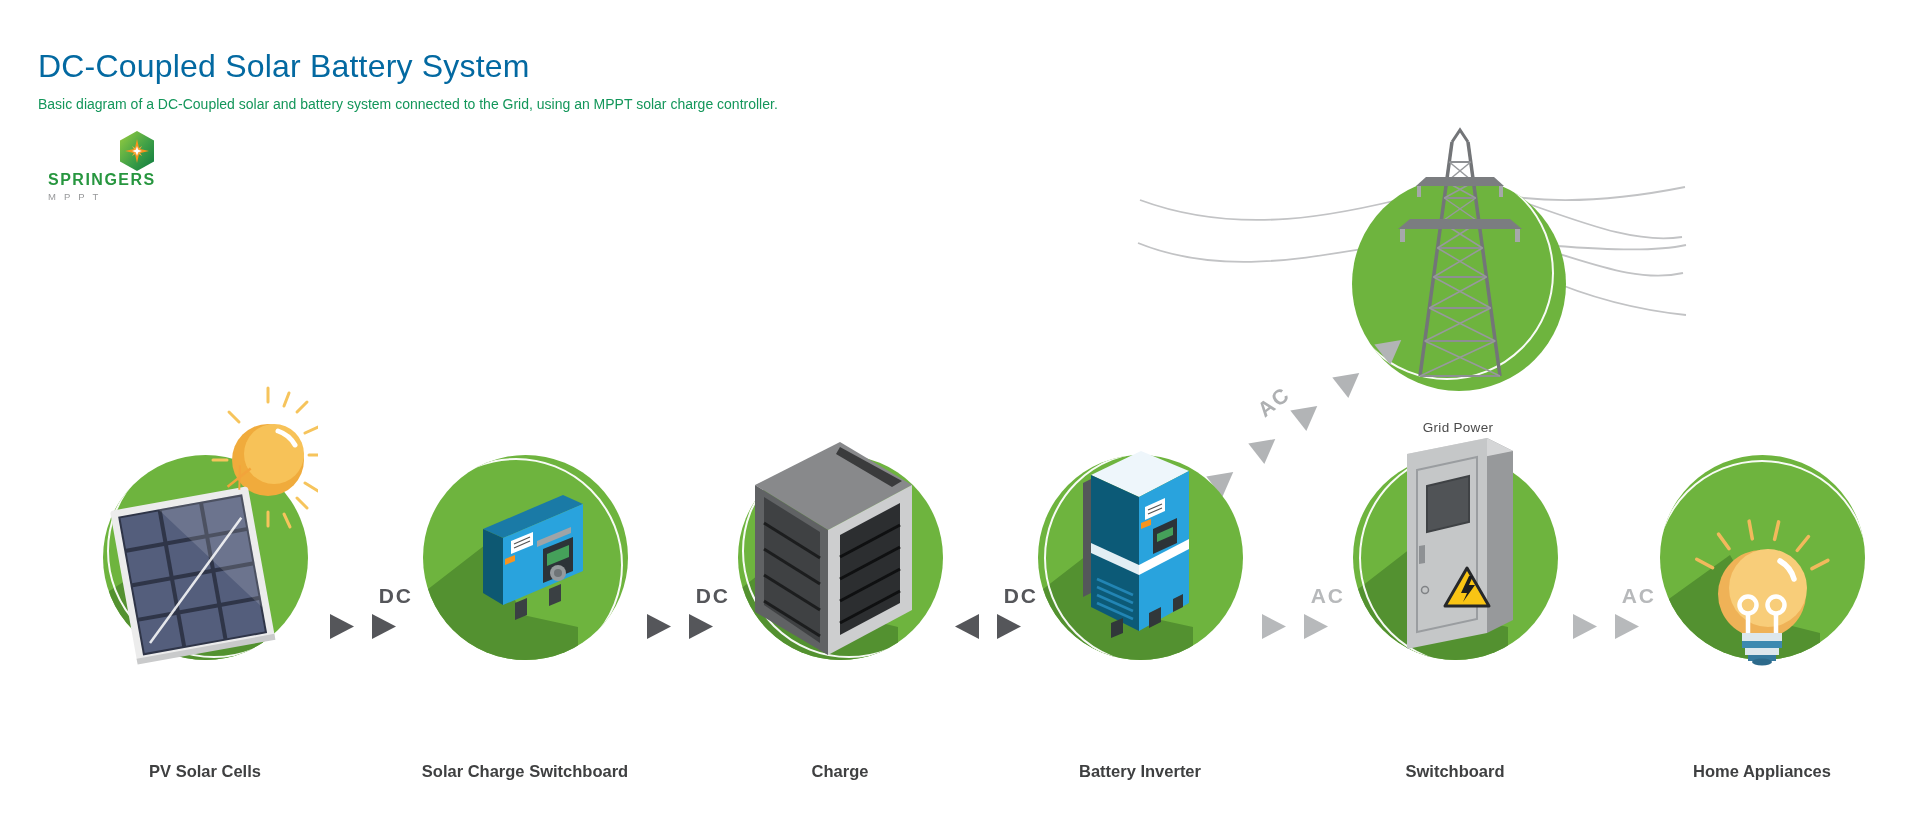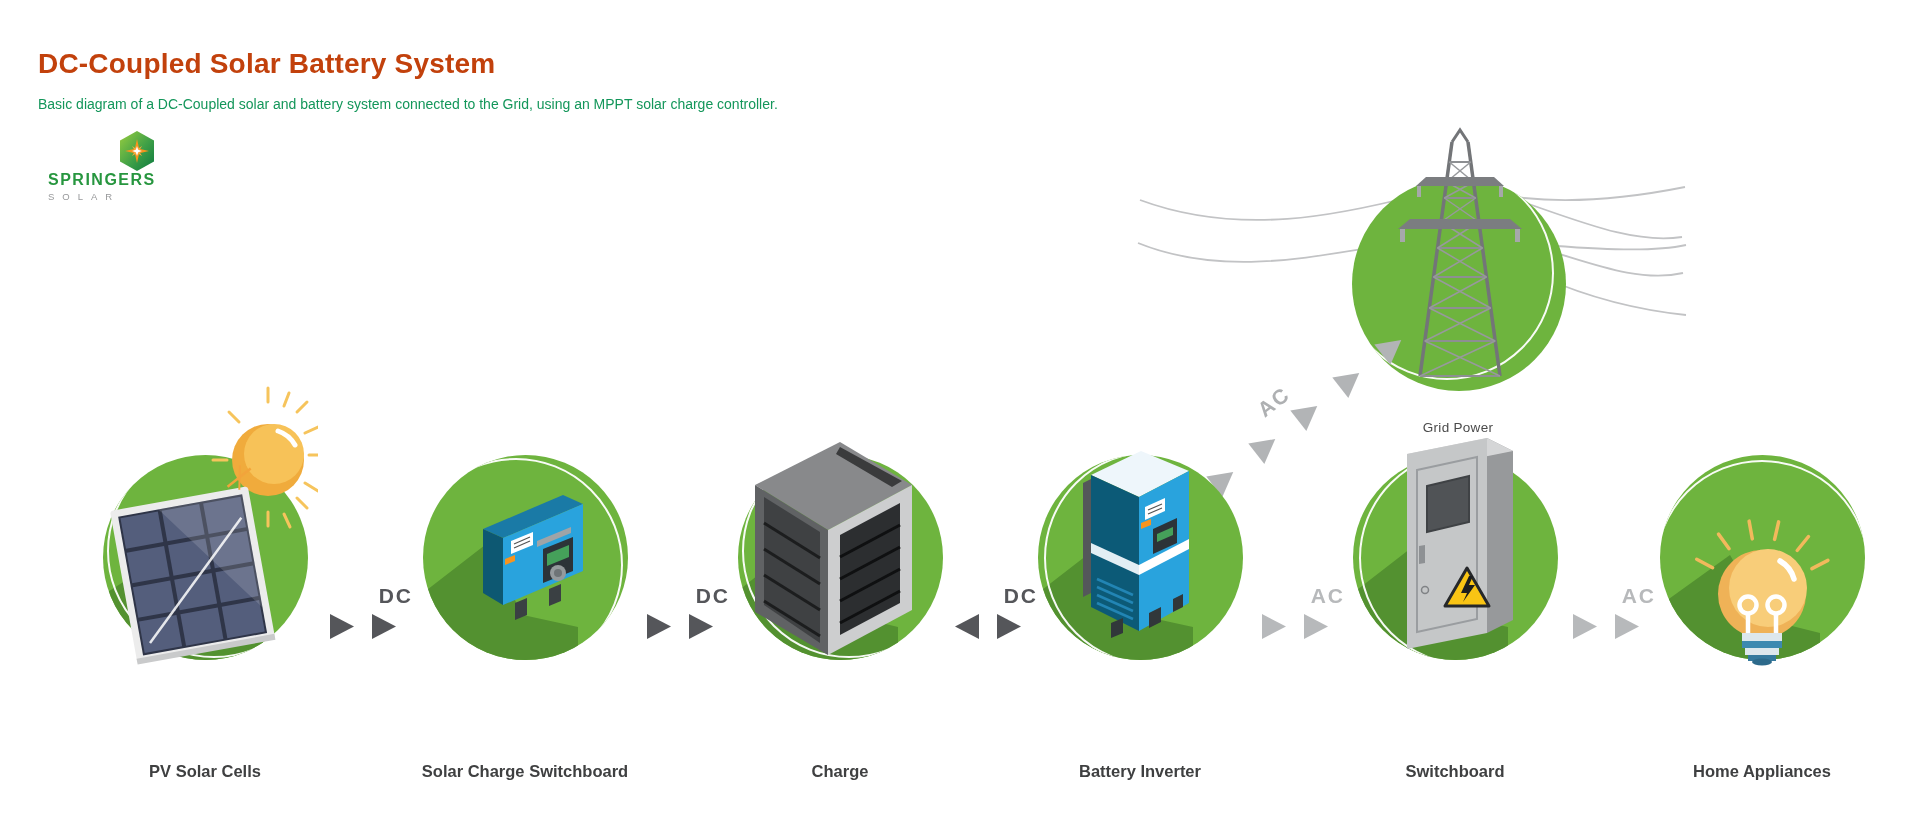--- a/index.html
+++ b/index.html
@@ -1,19 +1,19 @@
 <!DOCTYPE html>
 <html><head>
 <meta charset="utf-8">
 <style>
   html,body{margin:0;padding:0;background:#fff;}
   .stage{position:relative;width:1920px;height:837px;background:#fff;overflow:hidden;
          font-family:"Liberation Sans",sans-serif;}
   
-  .title{position:absolute;left:38px;top:48px;font-size:28px;font-weight:700;color:#c2410c;letter-spacing:.2px;}
+  .title{position:absolute;left:38px;top:48px;font-size:32px;font-weight:400;color:#0369a1;letter-spacing:.2px;}
   .subtitle{position:absolute;left:38px;top:96px;font-size:14px;font-weight:400;color:#13965a;}
   .logo{position:absolute;left:38px;top:130px;display:flex;align-items:flex-end;flex-direction:column;}
   .logo-text{margin-left:10px;}
   .logo-name{font-size:16px;font-weight:700;color:#27963f;letter-spacing:1.5px;line-height:16px;}
   .logo-tag{font-size:9.5px;font-weight:400;color:#97989a;letter-spacing:8px;margin-top:3px;}
   
   .comp{position:absolute;width:205px;height:205px;top:455px;}
   .circle{position:absolute;left:0;top:0;width:205px;height:205px;border-radius:50%;
           background:#6eb43e;overflow:hidden;}
   .arc{position:absolute;width:214px;height:214px;border:2px solid rgba(255,255,255,.95);
@@ -57,21 +57,21 @@
             <stop offset="1" stop-color="#0c7a3f"></stop>
         </linearGradient>
       </defs>
       <polygon points="19,1 36,10.5 36,31.5 19,41 2,31.5 2,10.5" fill="url(#lg1)"></polygon>
       <path d="M19,9 L21.2,18.8 L31,21 L21.2,23.2 L19,33 L16.8,23.2 L7,21 L16.8,18.8 Z" fill="#f7941e"></path>
       <path d="M19,9 L21.2,18.8 L31,21 L21.2,23.2 L19,33 L16.8,23.2 L7,21 L16.8,18.8 Z" fill="#f9a83c" transform="rotate(45 19 21) scale(0.6) translate(12.7,14)"></path>
       <path d="M19,16 L20.2,19.8 L24,21 L20.2,22.2 L19,26 L17.8,22.2 L14,21 L17.8,19.8 Z" fill="#fff"></path>
     </svg>
     <div class="logo-text">
       <div class="logo-name">SPRINGERS</div>
-      <div class="logo-tag">SOLAR</div>
+      <div class="logo-tag">MPPT</div>
     </div>
   </div>
 
   <svg class="wires" width="560" height="250" viewBox="0 0 560 250">
     <g stroke="#c2c3c5" stroke-width="1.8" fill="none">
       <path d="M10,55 C110,92 210,70 288,50"></path>
       <path d="M372,50 C440,72 500,100 552,92"></path>
       <path d="M372,50 C430,60 490,55 555,42"></path>
       <path d="M8,98 C100,135 195,108 272,98"></path>
       <path d="M388,98 C440,108 500,140 553,128"></path>

